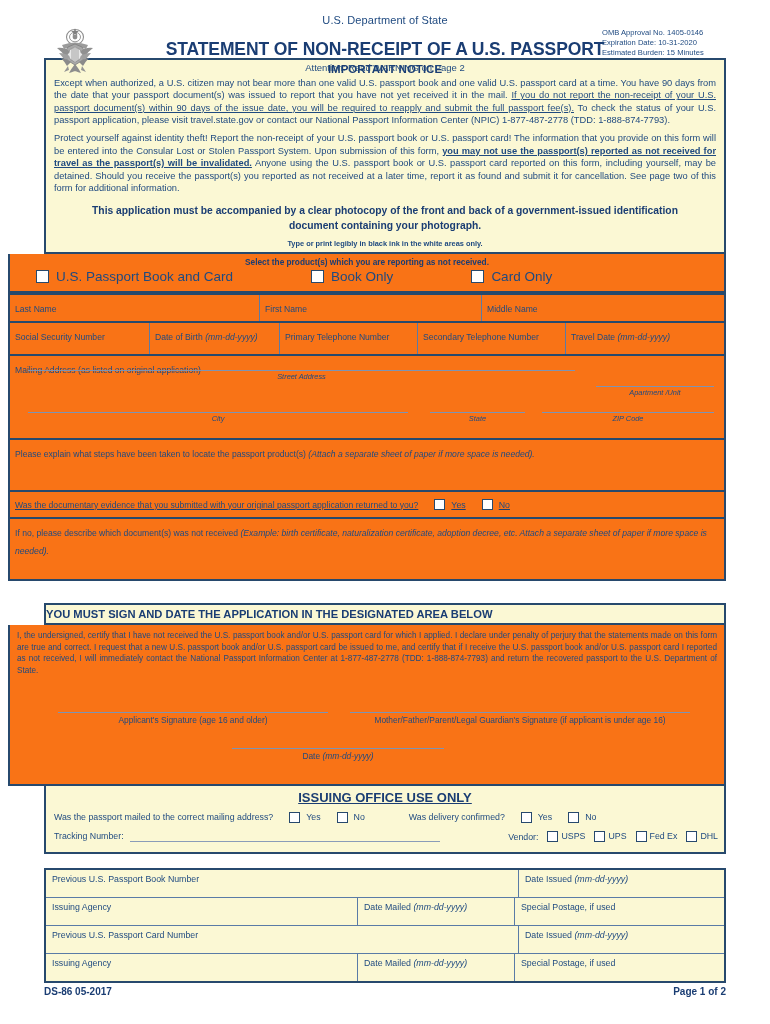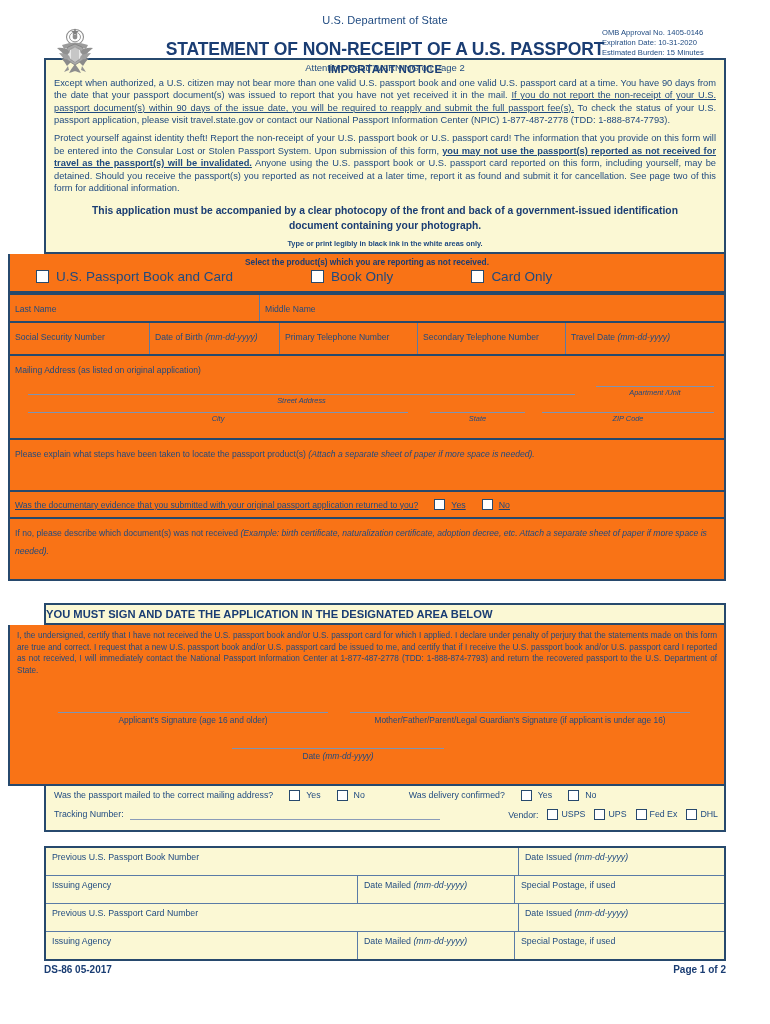--- a/index.html
+++ b/index.html
@@ -106,21 +106,21 @@
   
   .mail-box { height: 84px; position: relative; padding: 3px 5px 0; }
   .mail-lbl { font-size: 8.6px; color: #1f4a80; }
   .rule {
     border-bottom: 1px solid #7e94b4; height: 0;
   }
   .rule-cap {
     font-size: 7.4px; font-style: italic; text-align: center;
     color: #1f4a80; margin-top: 1px;
   }
-  .addr-line1 { position: absolute; left: 18px; top: 38px; width: 547px; }
+  .addr-line1 { position: absolute; left: 18px; top: 14px; width: 547px; }
   .addr-apt   { position: absolute; left: 586px; top: 30px; width: 118px; }
   .addr-city  { position: absolute; left: 18px; top: 56px; width: 380px; }
   .addr-state { position: absolute; left: 420px; top: 56px; width: 95px; }
   .addr-zip   { position: absolute; left: 532px; top: 56px; width: 172px; }
 
   
   .explain { height: 52px; padding: 3px 5px 0; }
   .explain-lbl { font-size: 8.6px; color: #1f4a80; }
   .evid-row {
     height: 27px; display: flex; align-items: center; padding: 0 5px; text-decoration: underline;
@@ -258,20 +258,23 @@
       </div>
     </div>
   </div>
 
   <div class="outer white" style="border-top:none">
 
     <div class="grid-row bt">
       <div class="cell h-name" style="flex:0 0 249px">
         <span class="cell-lbl">Last Name</span>
       </div>
+      <div class="cell h-name thin-l" style="flex:0 0 222px">
+        <span class="cell-lbl">First Name</span>
+      </div>
       <div class="cell h-name thin-l" style="flex:1 1 auto">
         <span class="cell-lbl">Middle Name</span>
       </div>
     </div>
 
     <div class="grid-row bt">
       <div class="cell h-sml" style="flex:0 0 139px">
         <span class="cell-lbl">Social Security Number</span>
       </div>
       <div class="cell h-sml thin-l" style="flex:0 0 130px">
@@ -353,20 +356,21 @@
       <div class="sig-cap" style="left:335px; top:39px; width:350px;">Mother/Father/Parent/Legal Guardian's Signature (if applicant is under age 16)</div>
     </div>
 
     <div class="date-area">
       <div class="sig-line" style="left:222px; top:0px; width:212px;"></div>
       <div class="sig-cap" style="left:222px; top:3px; width:212px;"><span>Date </span><span class="ital">(mm-dd-yyyy)</span></div>
     </div>
   </div>
 
   <div class="outer yellow" style="border-top:none">
+    <div class="issuing-title">ISSUING OFFICE USE ONLY</div>
 
     <div class="io-row">
       <span>Was the passport mailed to the correct mailing address?</span>
       <span class="yn">
         <span class="cb cb-sm"></span>
         <span class="yn-lbl">Yes</span>
       </span>
       <span class="yn">
         <span class="cb cb-sm"></span>
         <span class="yn-lbl">No</span>

